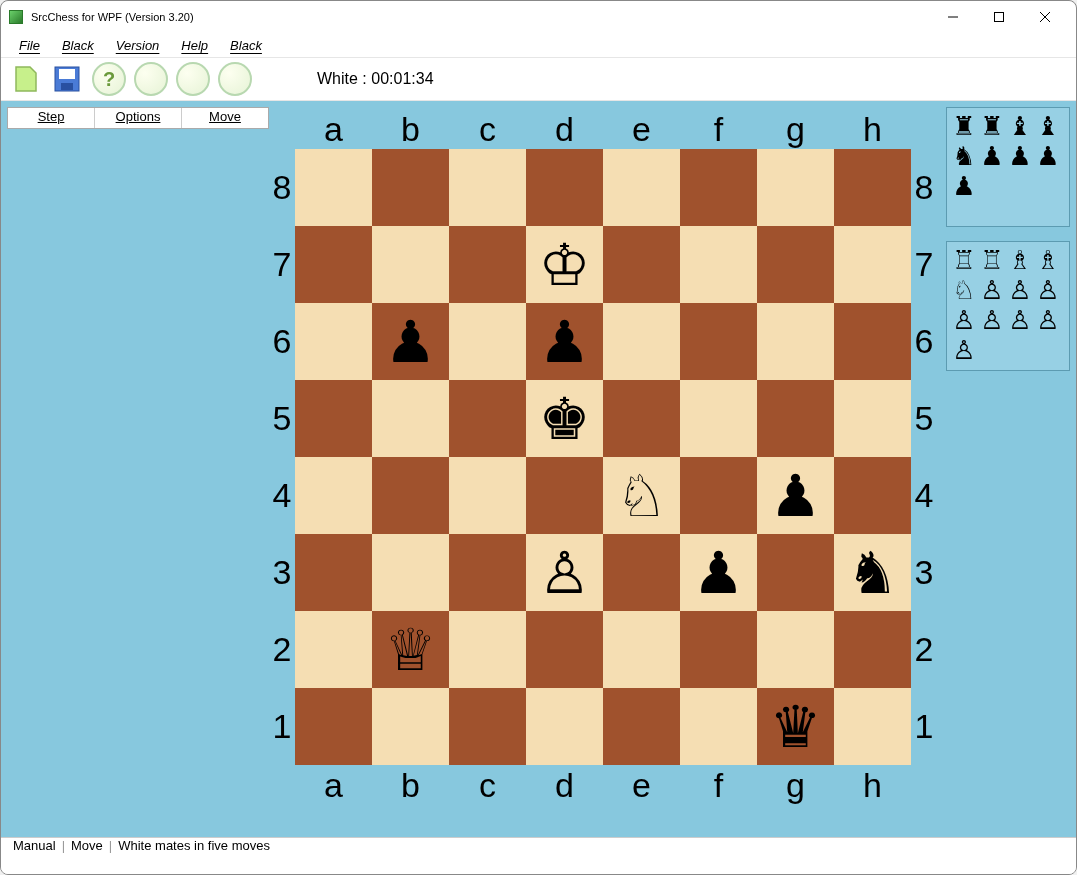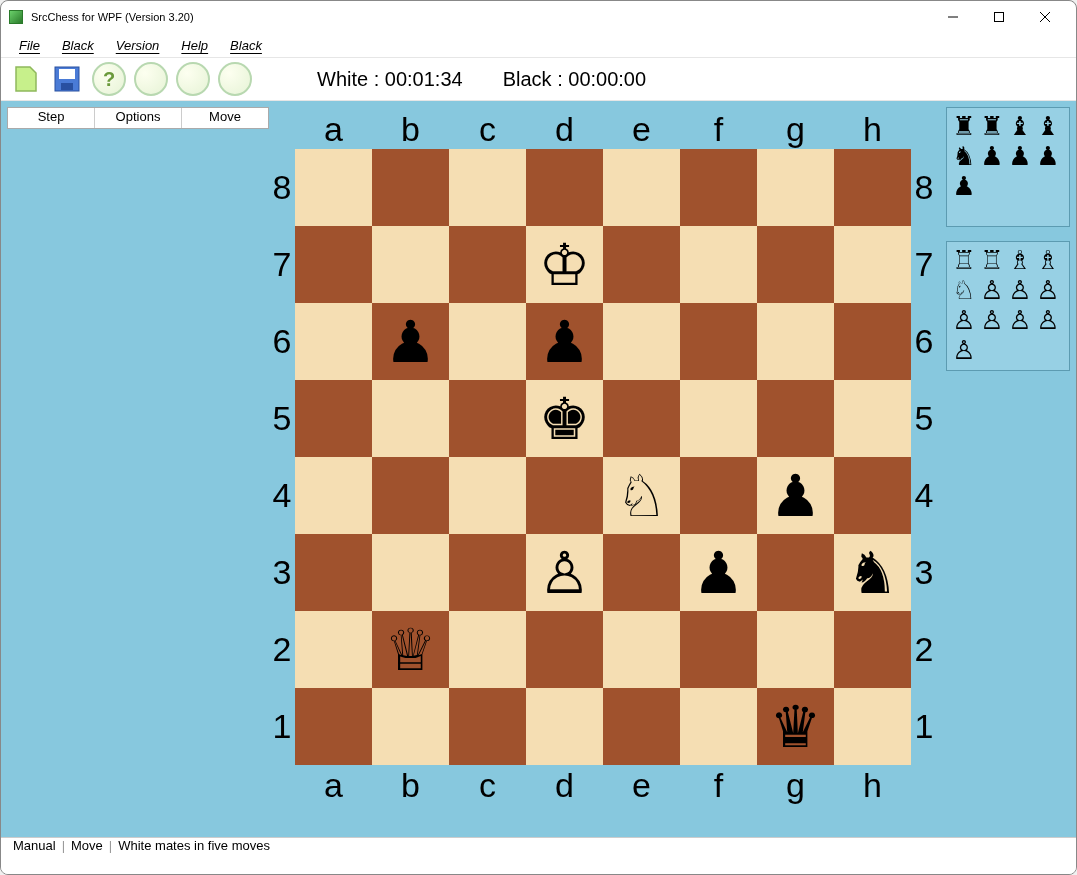--- a/index.html
+++ b/index.html
@@ -73,33 +73,34 @@
     border: none; background: transparent; cursor: pointer;
     margin-right: 2px;
   }
   .toolbar .circle-btn {
     width: 34px; height: 34px;
     border-radius: 50%;
     border: 2px solid #b8d8b0;
     background: radial-gradient(circle at 30% 30%, #fdfff0, #e6f3d6);
     display:inline-block;
   }
-  .timers { flex: 0 0 auto; margin-left: 60px; display:flex; gap:40px; font-size: 20px;}
+  .timers { flex: 0 0 auto; margin-left: 60px; display:flex; gap:40px; font-size: 16px;}
   
   .main {
     flex: 1;
     background: #87C8DE;
     display: flex;
     align-items: flex-start;
     position: relative;
     overflow: hidden;
   }
   .left-col {
     width: 268px;
     padding: 6px 0 0 6px;
+    text-decoration: underline;
   }
   
   .move-header {
     display: flex;
     background: #fff;
     border: 1px solid #aaa;
     font-size: 13px;
     height: 22px;
     width: 262px;
   }
@@ -246,24 +247,20 @@
       <span class="circle-btn"></span>
     </button>
   <button class="tool-btn">
       <span class="circle-btn"></span>
     </button>
   <div class="timers">
     <div>
       <span>White :</span>
       <span>00:01:34</span>
     </div>
-    <div>
-      <span>Black :</span>
-      <span>00:00:00</span>
-    </div>
   </div>
 </div>
 
 <div class="main">
   <div class="left-col">
     <div class="move-header">
       <div>Step</div>
       <div>Options</div>
       <div>Move</div>
     </div>

